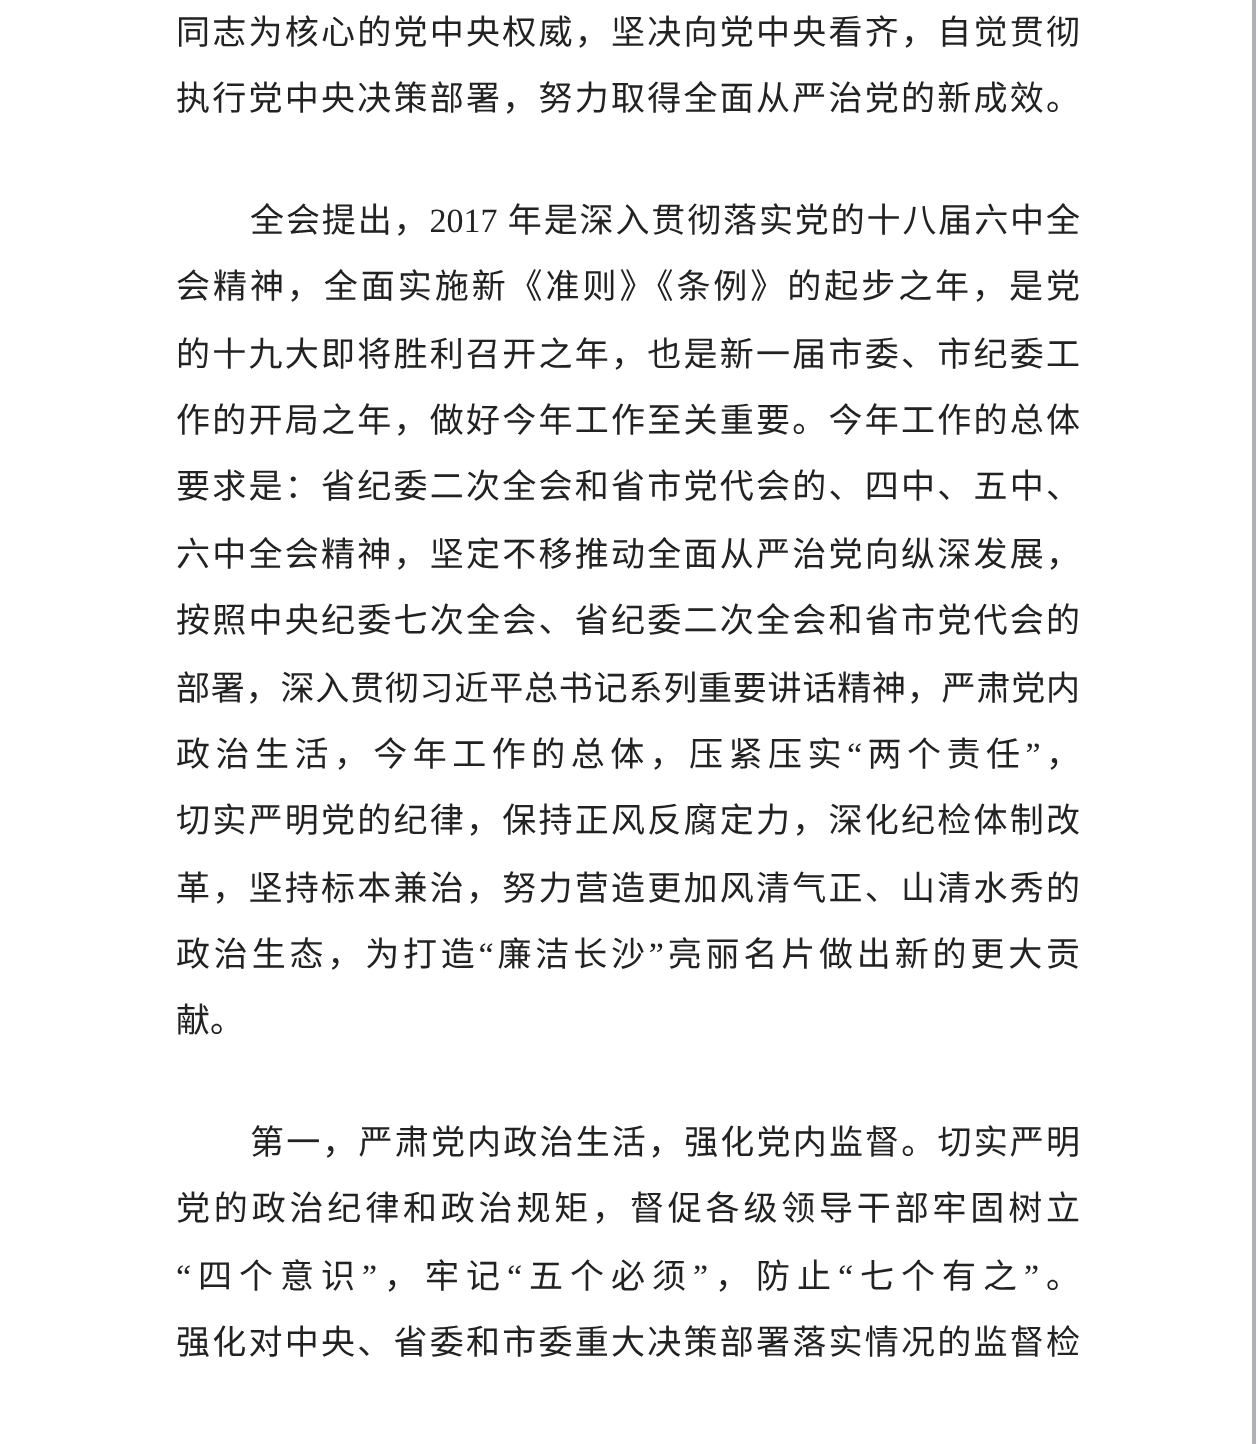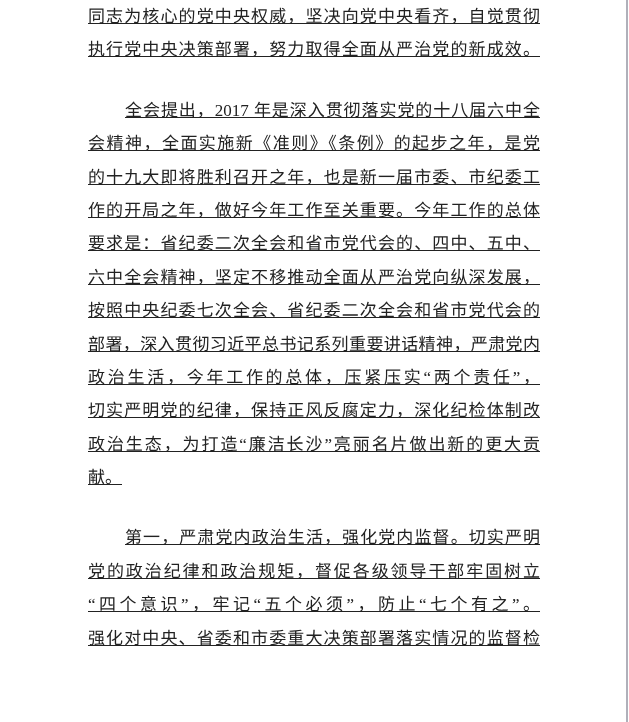--- a/index.html
+++ b/index.html
@@ -18,21 +18,20 @@
     inset: 0;
   }
   .doc {
     position: absolute;
     left: 88px;
     top: 0;
     width: 452px;
   }
   .paragraph {
     margin: 0 0 27px 0;
-    text-decoration: underline;
   }
   .line {
     font-size: 17px;
     height: 33.4px;
     line-height: 33.4px;
     letter-spacing: 0;
     text-align: justify;
     text-align-last: justify;
     overflow: hidden;
     white-space: normal;
@@ -64,20 +63,21 @@
         <div class="line indent">全会提出，2017 年是深入贯彻落实党的十八届六中全</div>
         <div class="line">会精神，全面实施新《准则》《条例》的起步之年，是党</div>
         <div class="line">的十九大即将胜利召开之年，也是新一届市委、市纪委工</div>
         <div class="line">作的开局之年，做好今年工作至关重要。今年工作的总体</div>
         <div class="line">要求是：省纪委二次全会和省市党代会的、四中、五中、</div>
         <div class="line">六中全会精神，坚定不移推动全面从严治党向纵深发展，</div>
         <div class="line">按照中央纪委七次全会、省纪委二次全会和省市党代会的</div>
         <div class="line">部署，深入贯彻习近平总书记系列重要讲话精神，严肃党内</div>
         <div class="line">政治生活，今年工作的总体，压紧压实“两个责任”，</div>
         <div class="line">切实严明党的纪律，保持正风反腐定力，深化纪检体制改</div>
+        <div class="line">革，坚持标本兼治，努力营造更加风清气正、山清水秀的</div>
         <div class="line">政治生态，为打造“廉洁长沙”亮丽名片做出新的更大贡</div>
         <div class="line no-fill">献。</div>
       </div>
       <div class="paragraph">
         <div class="line indent">第一，严肃党内政治生活，强化党内监督。切实严明</div>
         <div class="line">党的政治纪律和政治规矩，督促各级领导干部牢固树立</div>
         <div class="line">“四个意识”，牢记“五个必须”，防止“七个有之”。</div>
         <div class="line">强化对中央、省委和市委重大决策部署落实情况的监督检</div>
       </div>
     </div>

